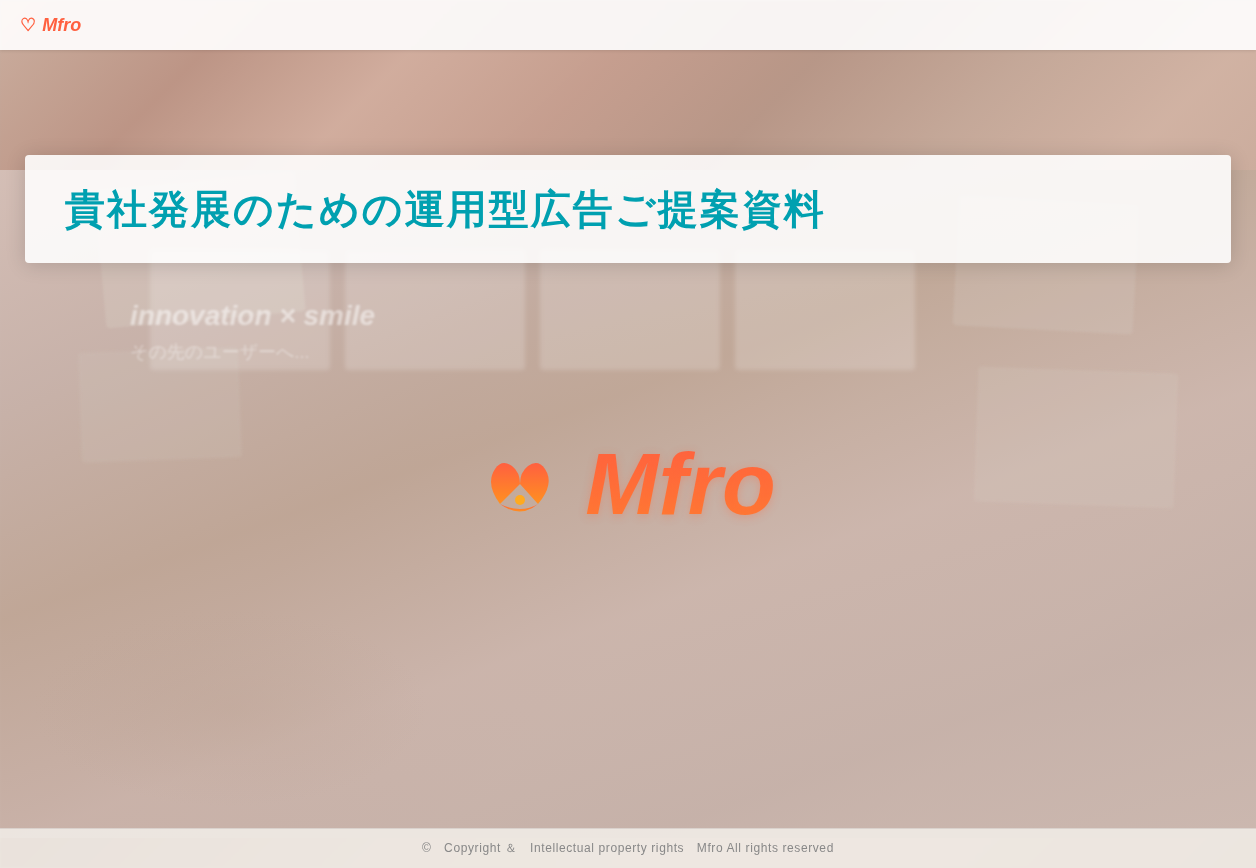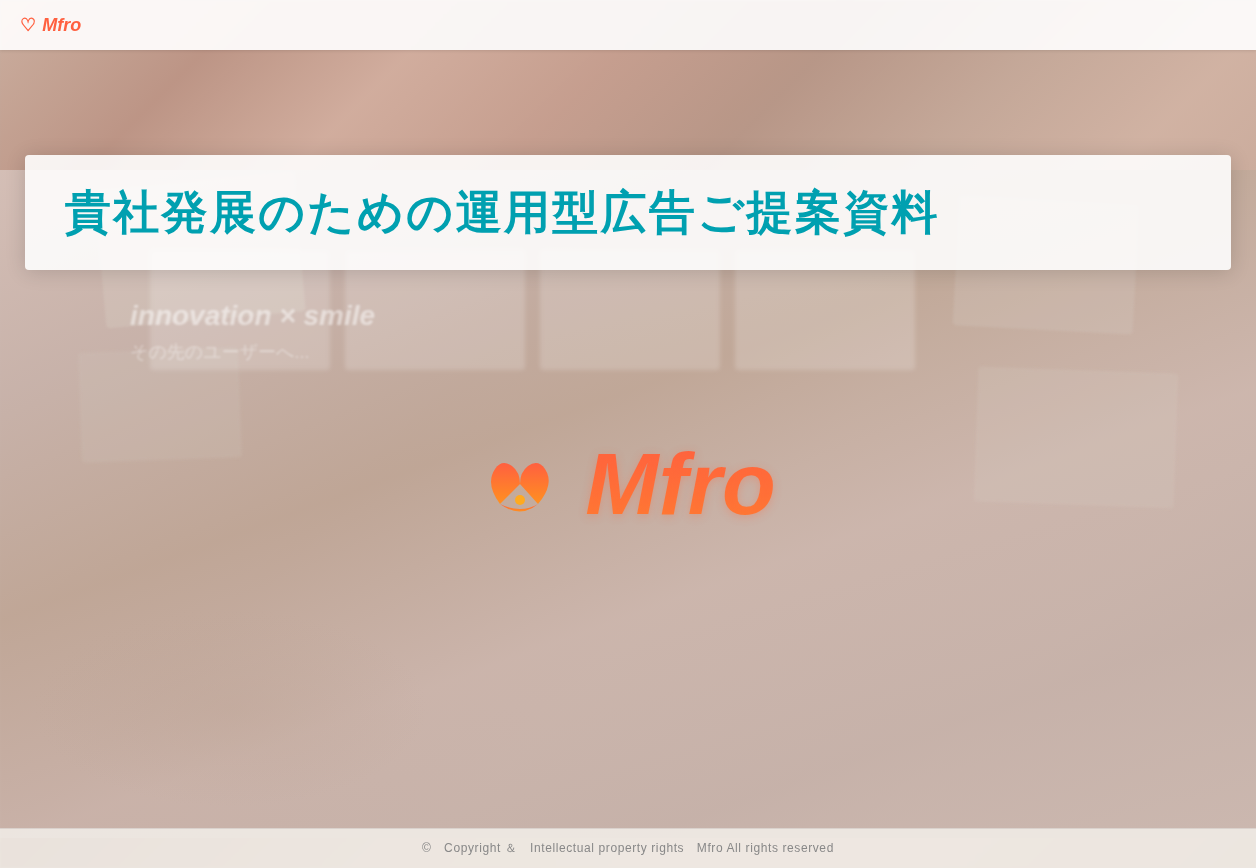--- a/index.html
+++ b/index.html
@@ -172,21 +172,21 @@
       right: 25px;
       background: rgba(255, 255, 255, 0.88);
       border-radius: 4px;
       padding: 30px 40px;
       z-index: 20;
       box-shadow: 0 2px 20px rgba(0,0,0,0.15);
     }
 
     .main-card-title {
       color: #00a0b0;
-      font-size: 46px;
+      font-size: 40px;
       font-weight: bold;
       letter-spacing: 0.05em;
       line-height: 1.2;
     }
 
     
     .center-logo-area {
       position: absolute;
       top: 440px;
       left: 0;

